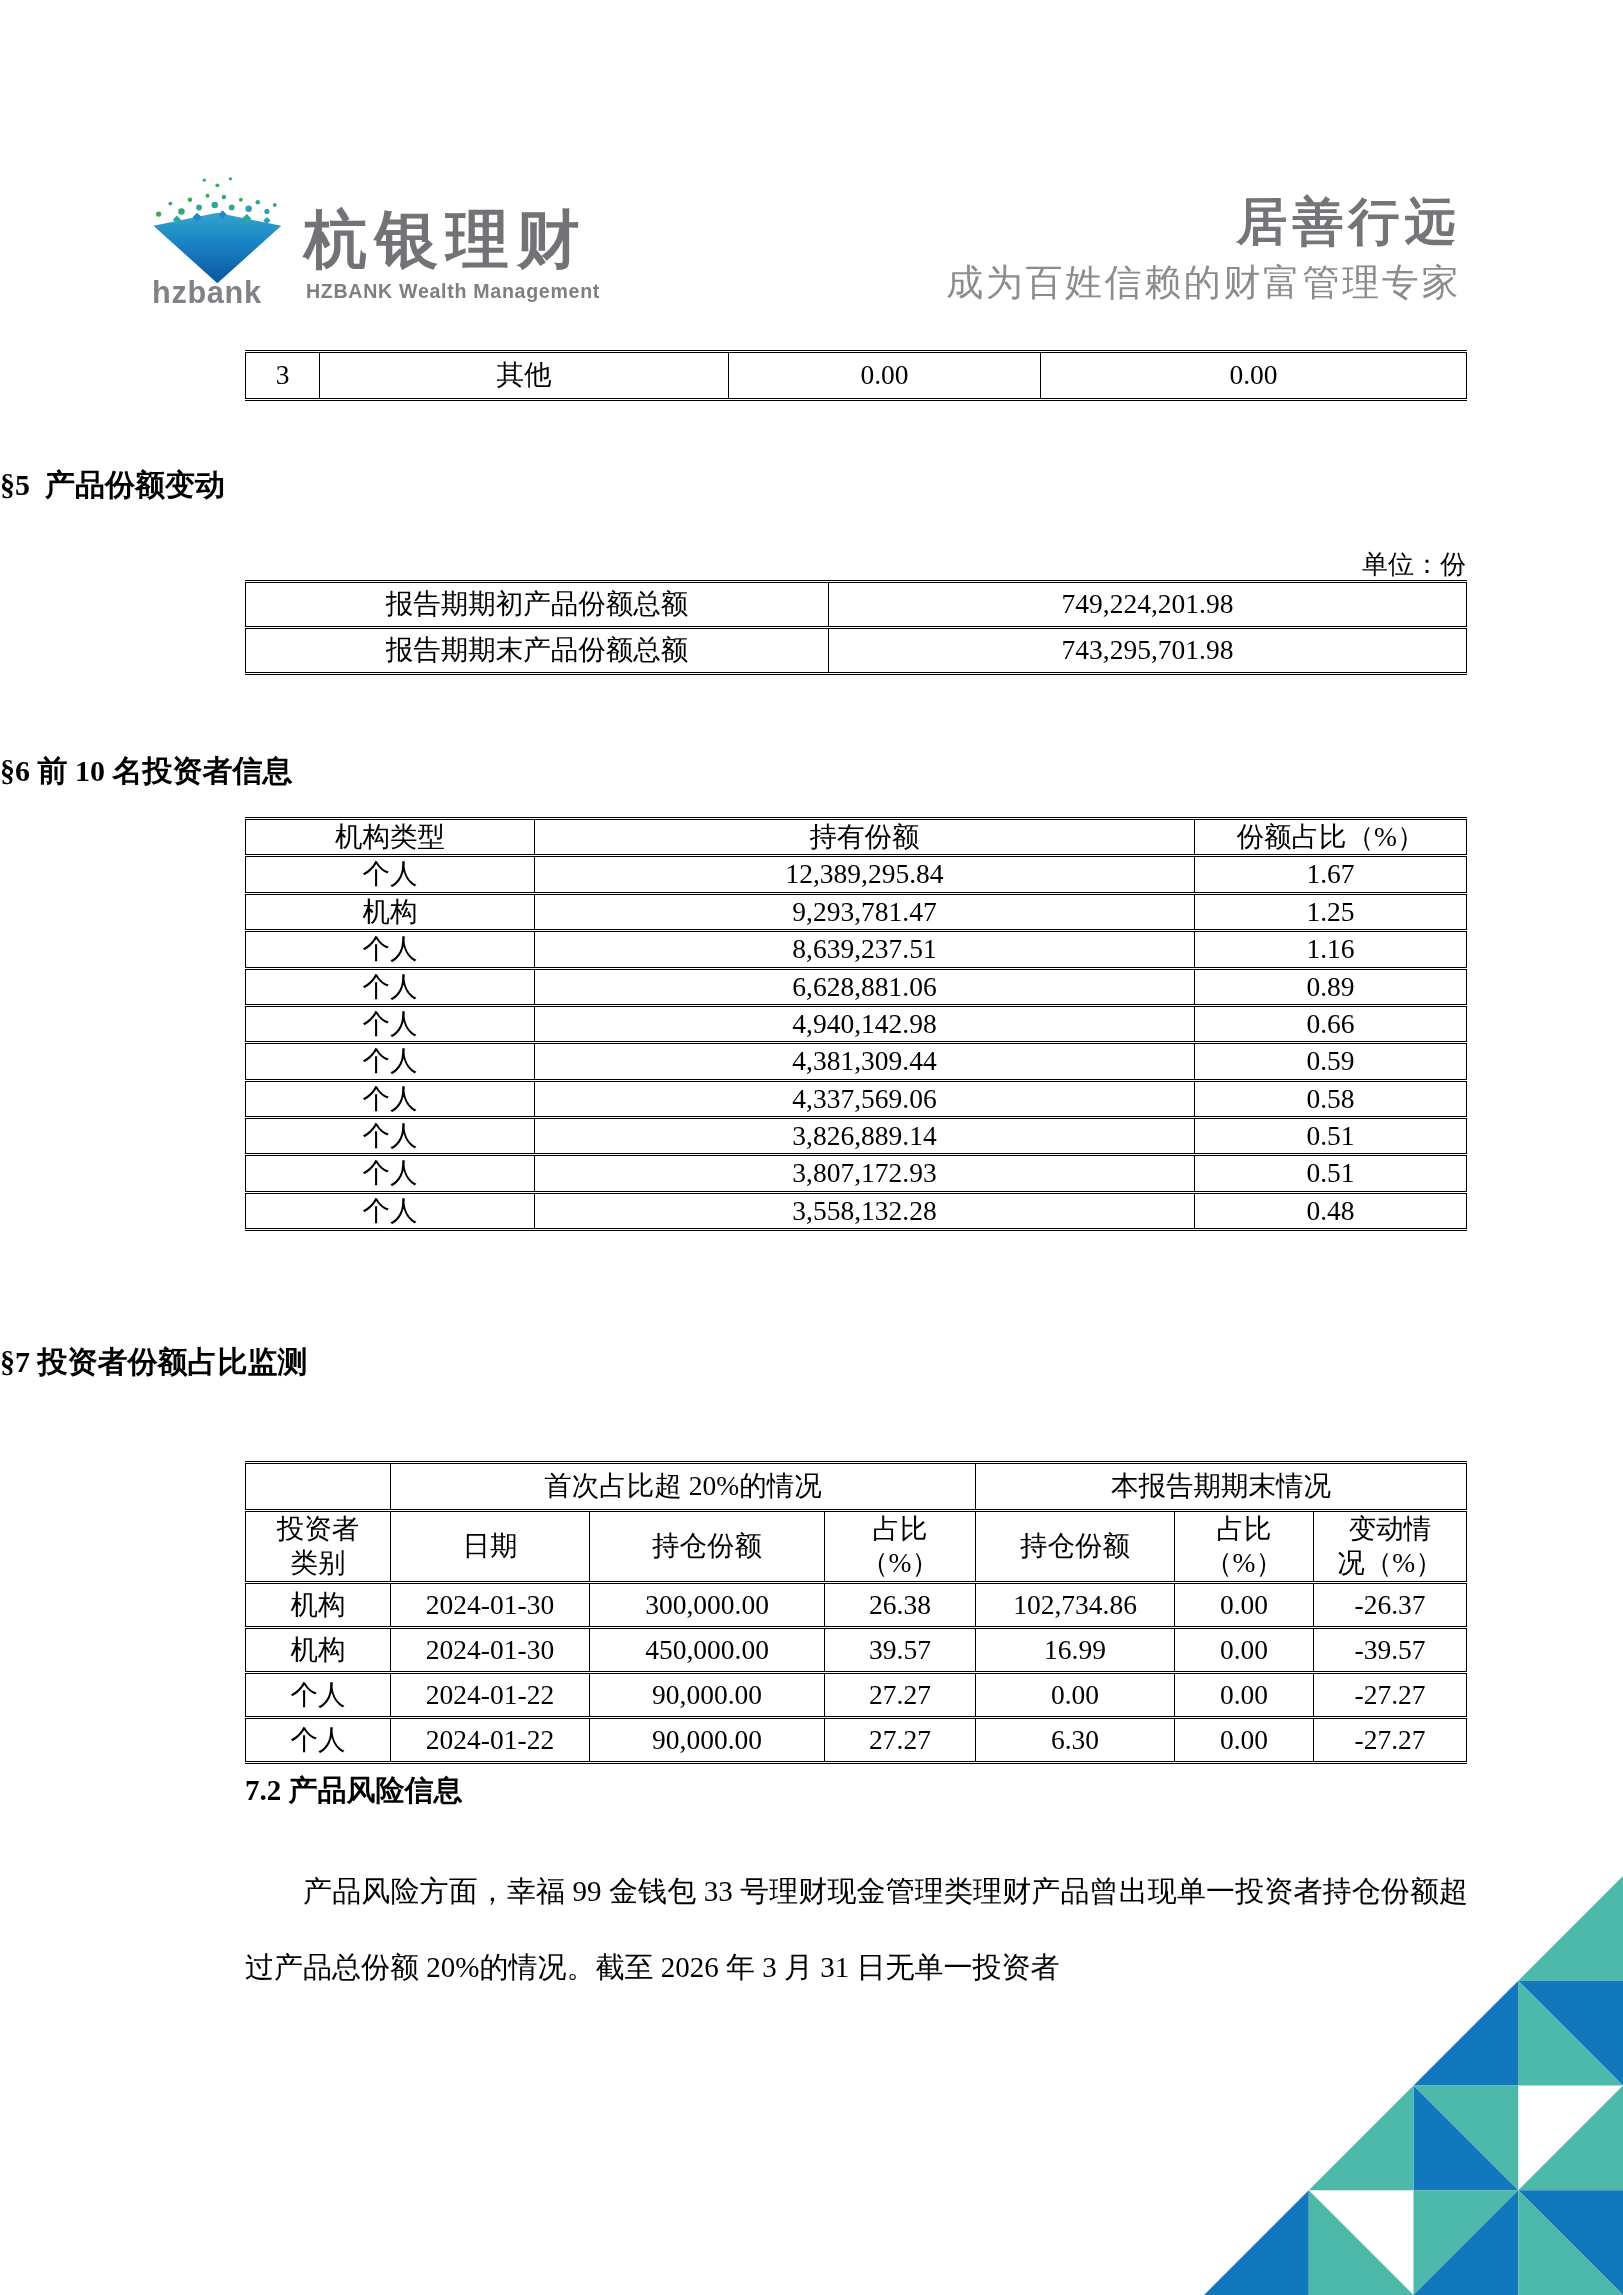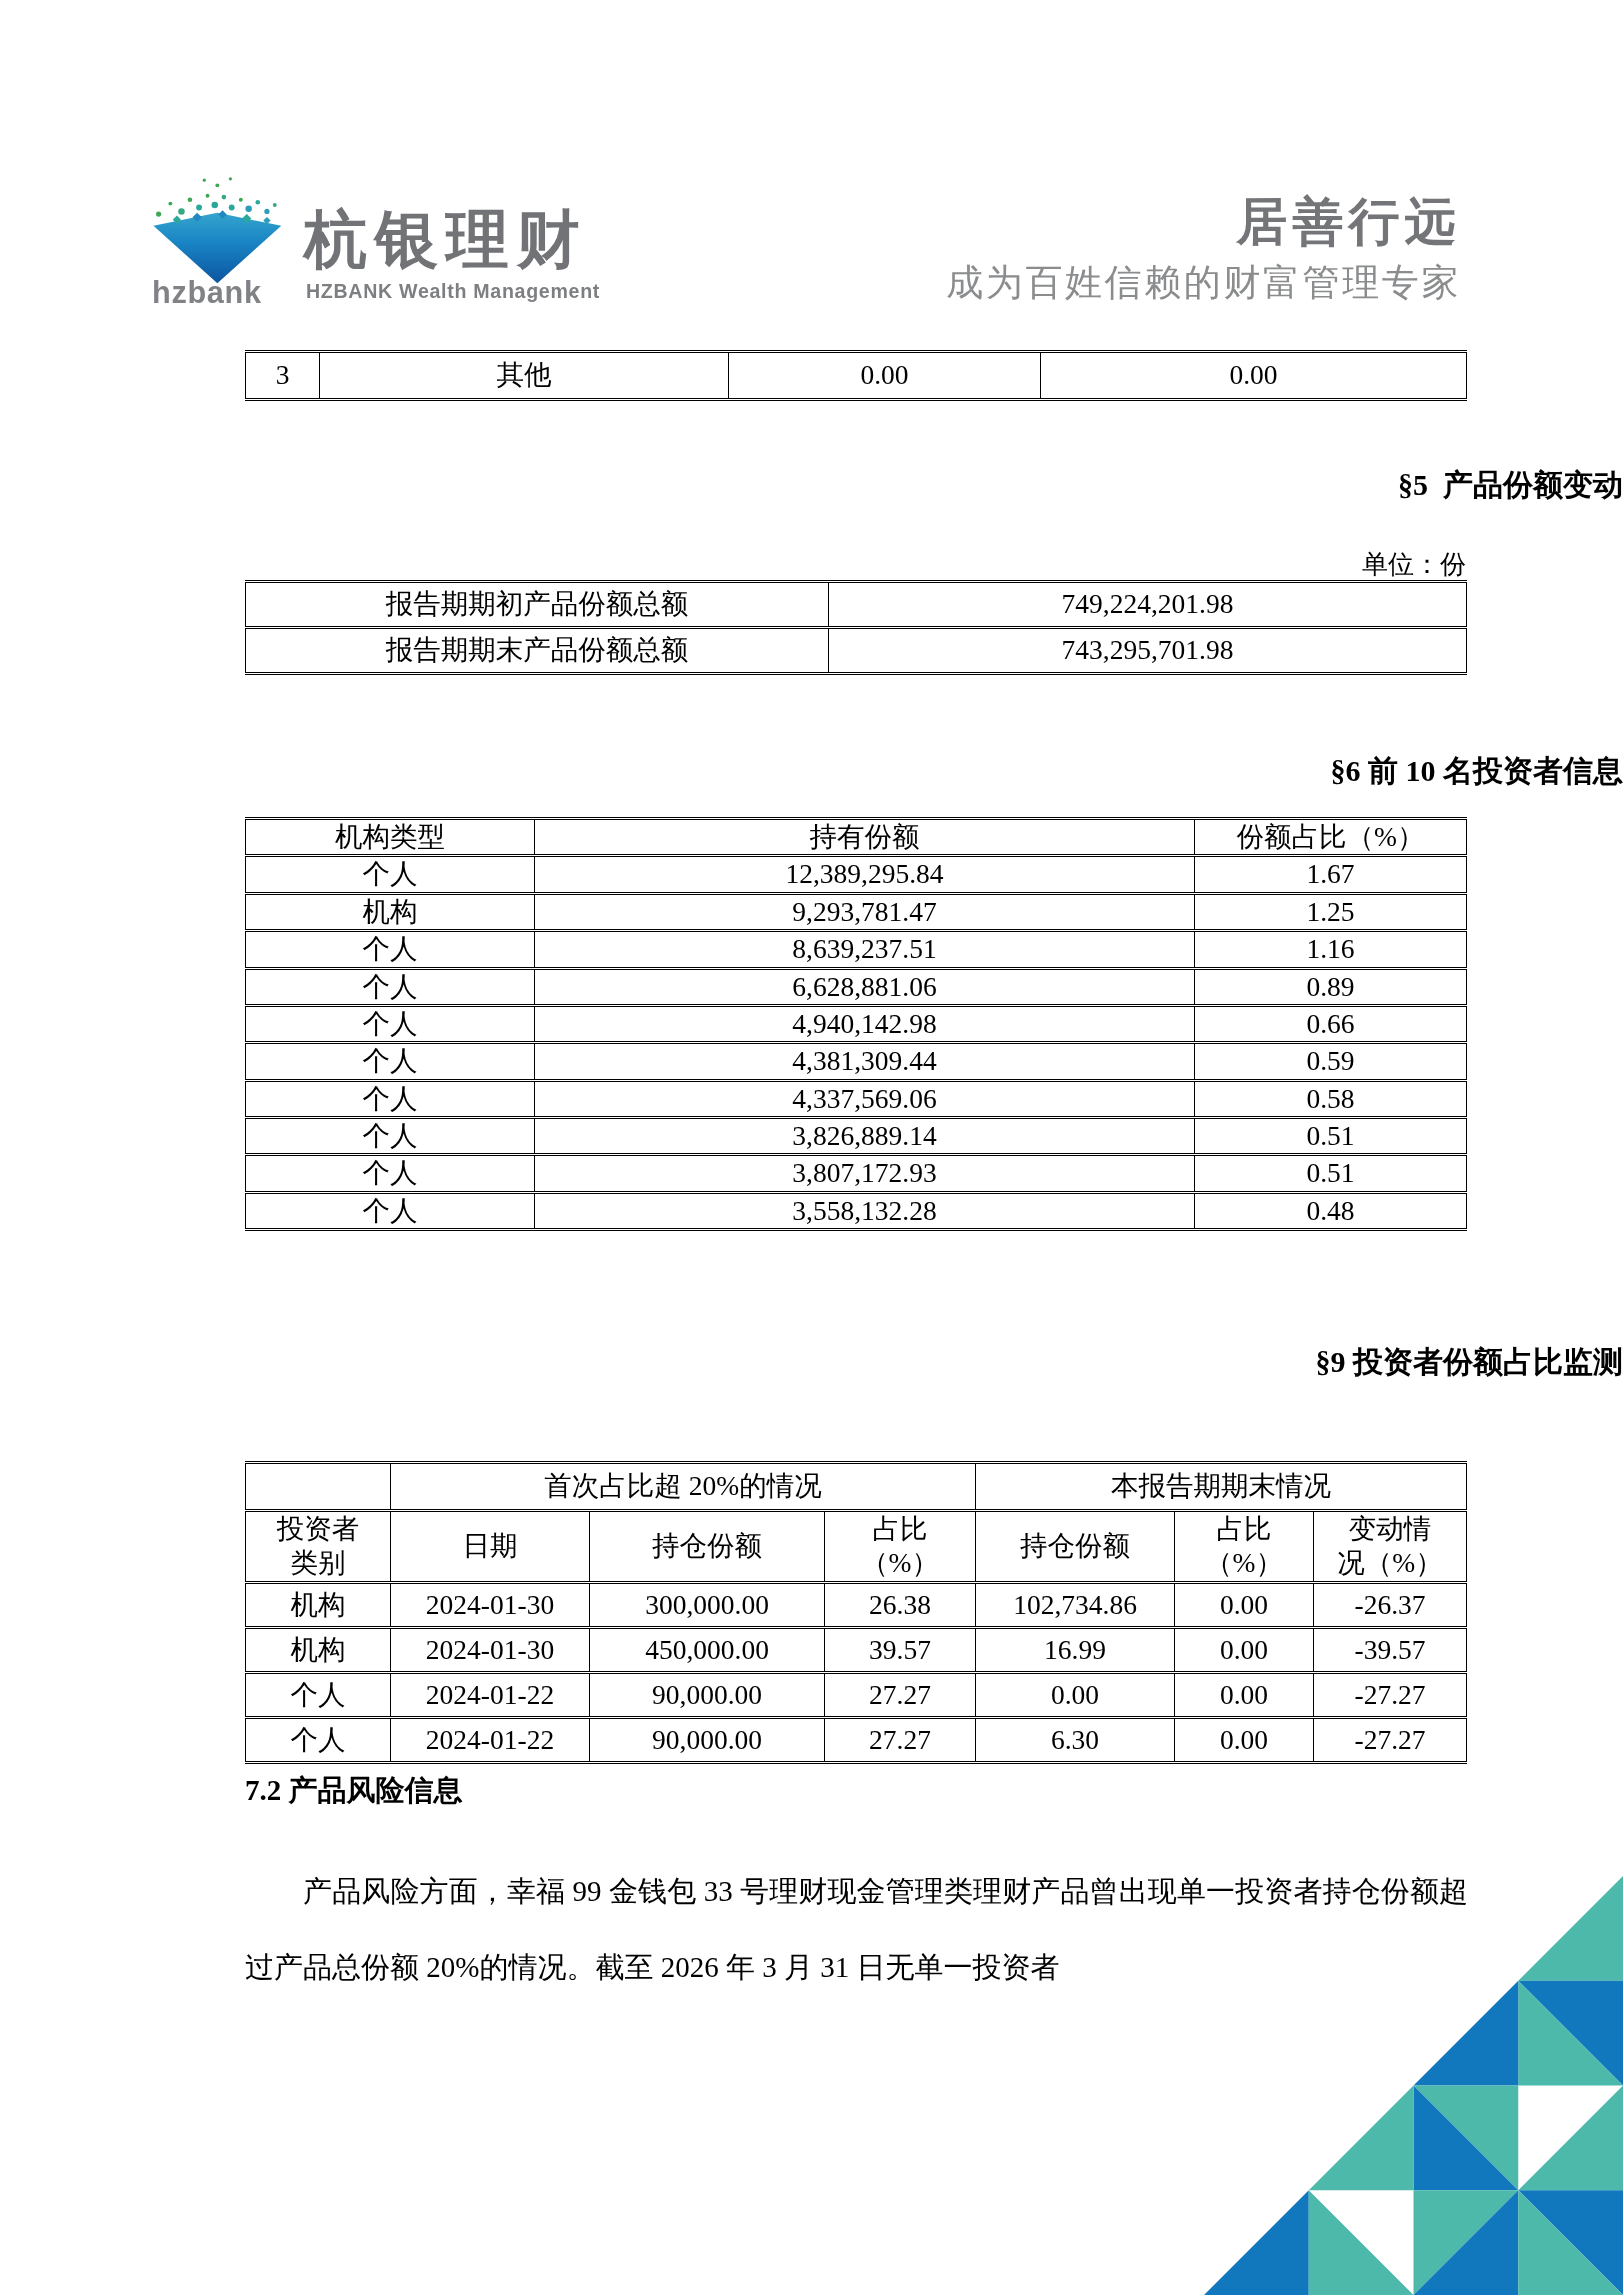--- a/index.html
+++ b/index.html
@@ -47,21 +47,21 @@
     text-align:center; vertical-align:middle;
     font-size:27.5px; line-height:1.25;
     padding:0 3.9px; overflow:hidden;
   }
   td.al { text-align:left; padding-left:10.5px;margin-top:44px; }
   td.ar { text-align:right; padding-right:19.6px; }
   .pre { white-space:pre-line; }
 
   
   .sec-title {
-    position:absolute; left:0; width:1623px; text-align:right;
+    position:absolute; left:0; width:1623px; text-align:left;
     font-size:30px; font-weight:bold; white-space:pre; line-height:1.2;
   }
   .sub-title {
     position:absolute; left:245px;
     font-size:29px; font-weight:bold; white-space:pre; line-height:1.2;
   }
   .unit-label {
     position:absolute; right:157px; top:547px;
     font-size:26px;
   }
@@ -234,21 +234,21 @@
           <td>0.51</td>
         </tr>
     <tr>
           <td>个人</td>
           <td>3,558,132.28</td>
           <td>0.48</td>
         </tr>
   </tbody>
     </table>
 
-  <div class="sec-title" style="top:1344px">§9 投资者份额占比监测</div>
+  <div class="sec-title" style="top:1344px">§7 投资者份额占比监测</div>
 
   <table class="doc t-s71">
     <colgroup>
       <col style="width:145px">
         <col style="width:199px">
         <col style="width:235px">
         <col style="width:151px">
       <col style="width:199px">
         <col style="width:139px">
         <col style="width:153px">

